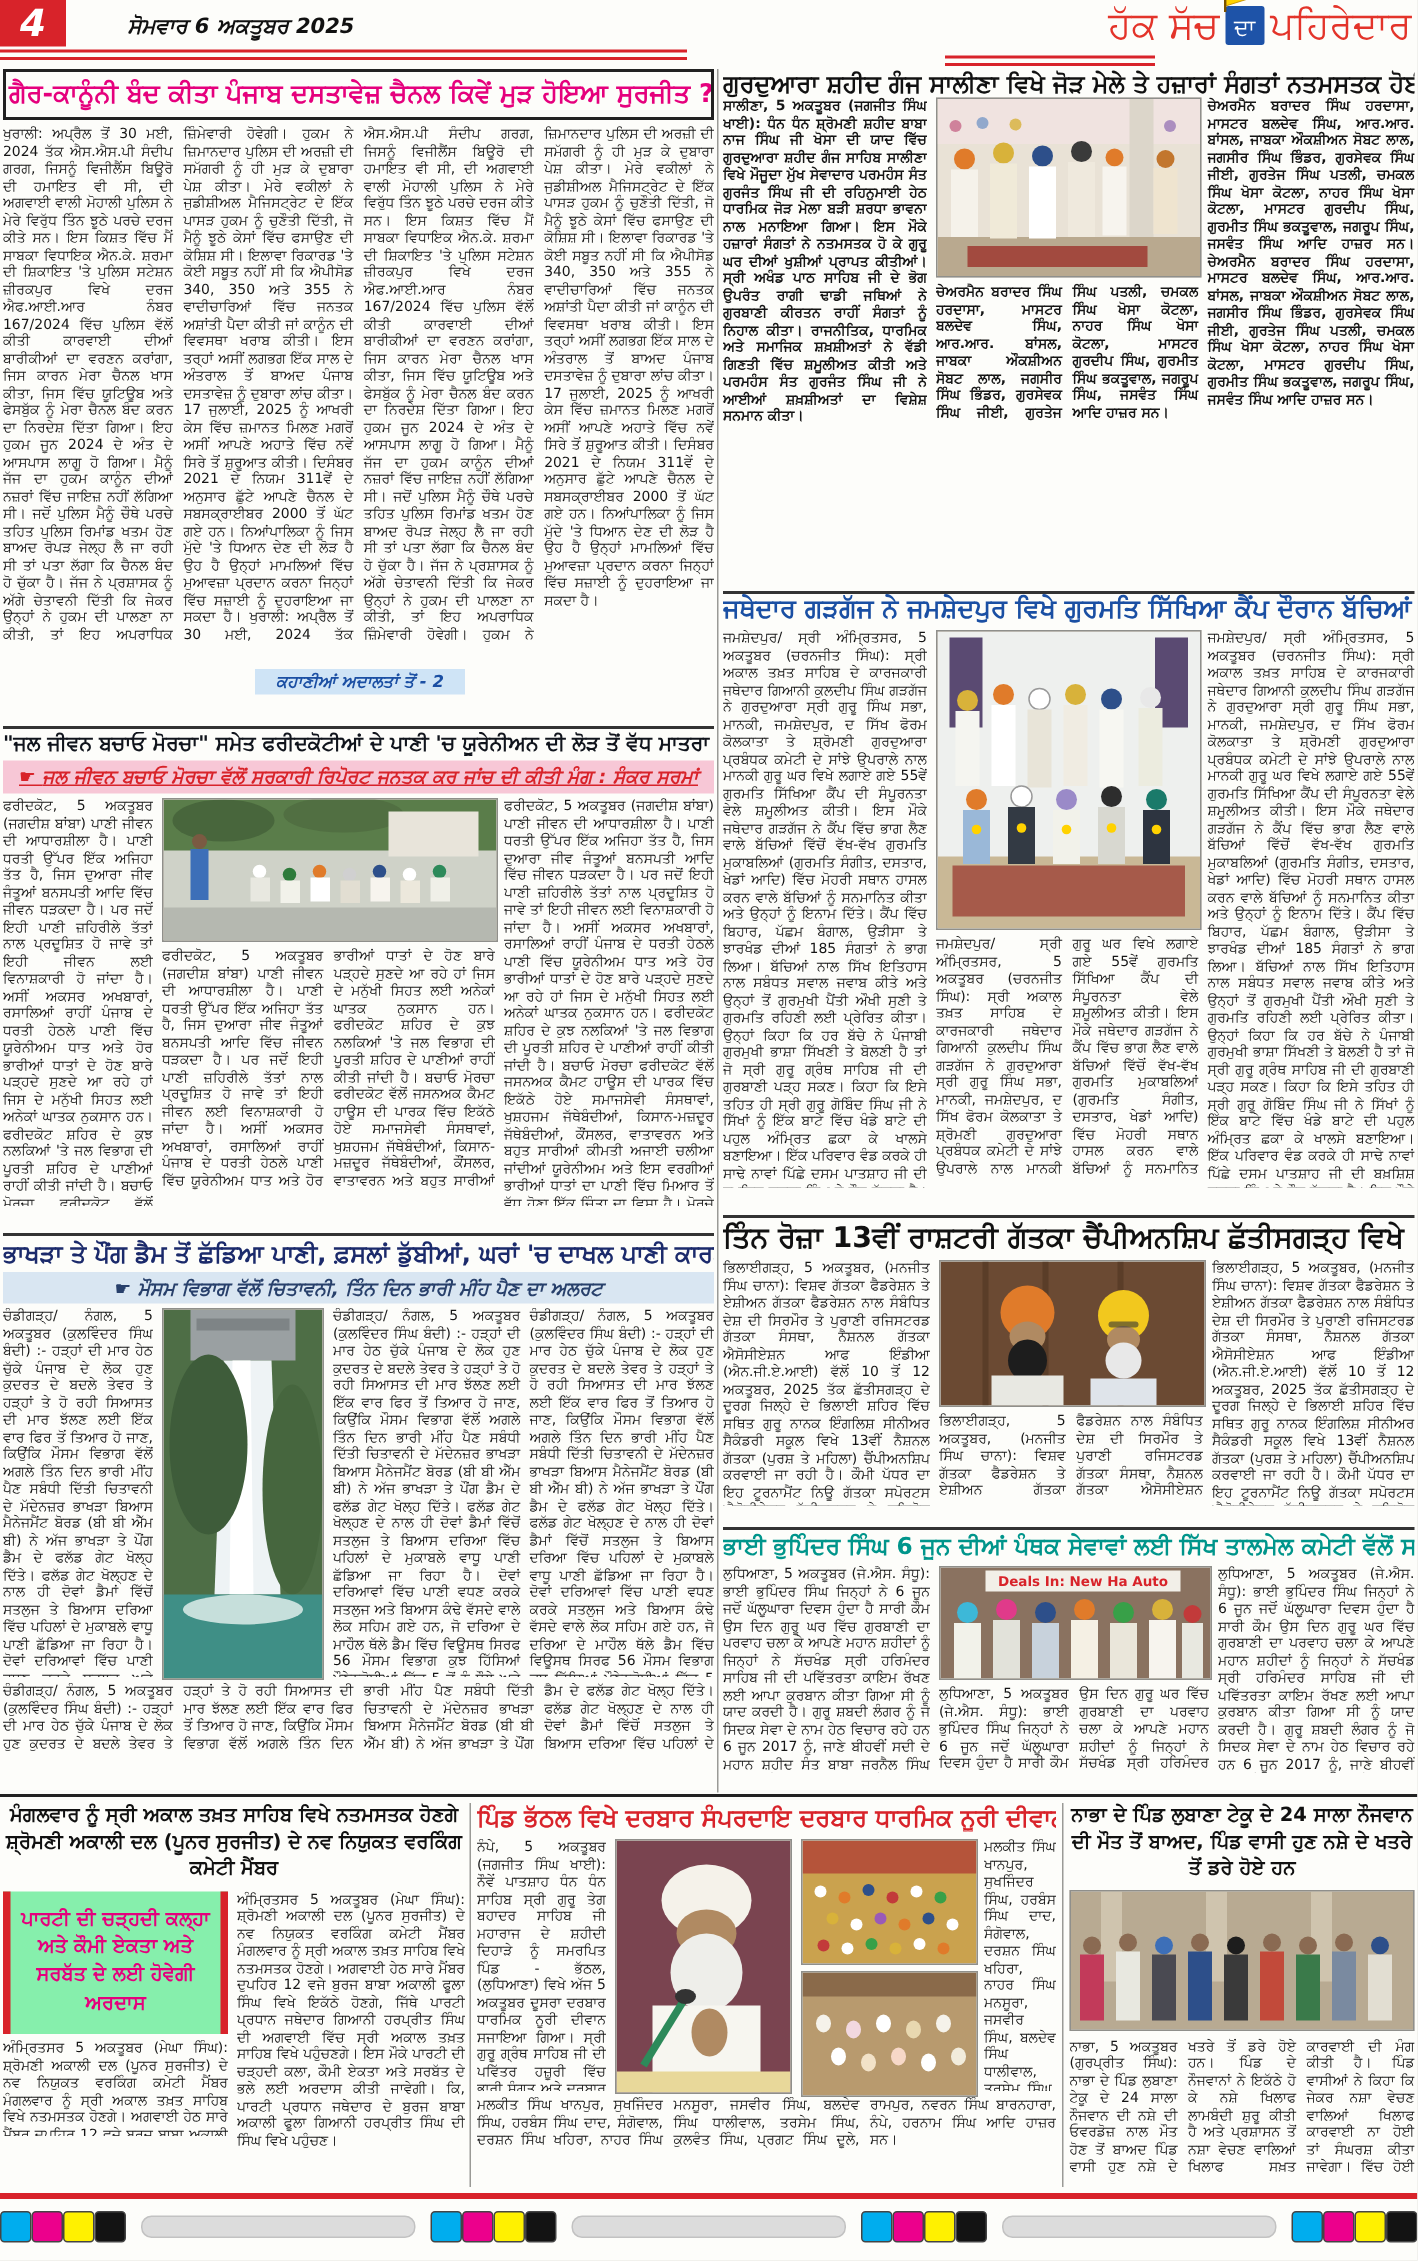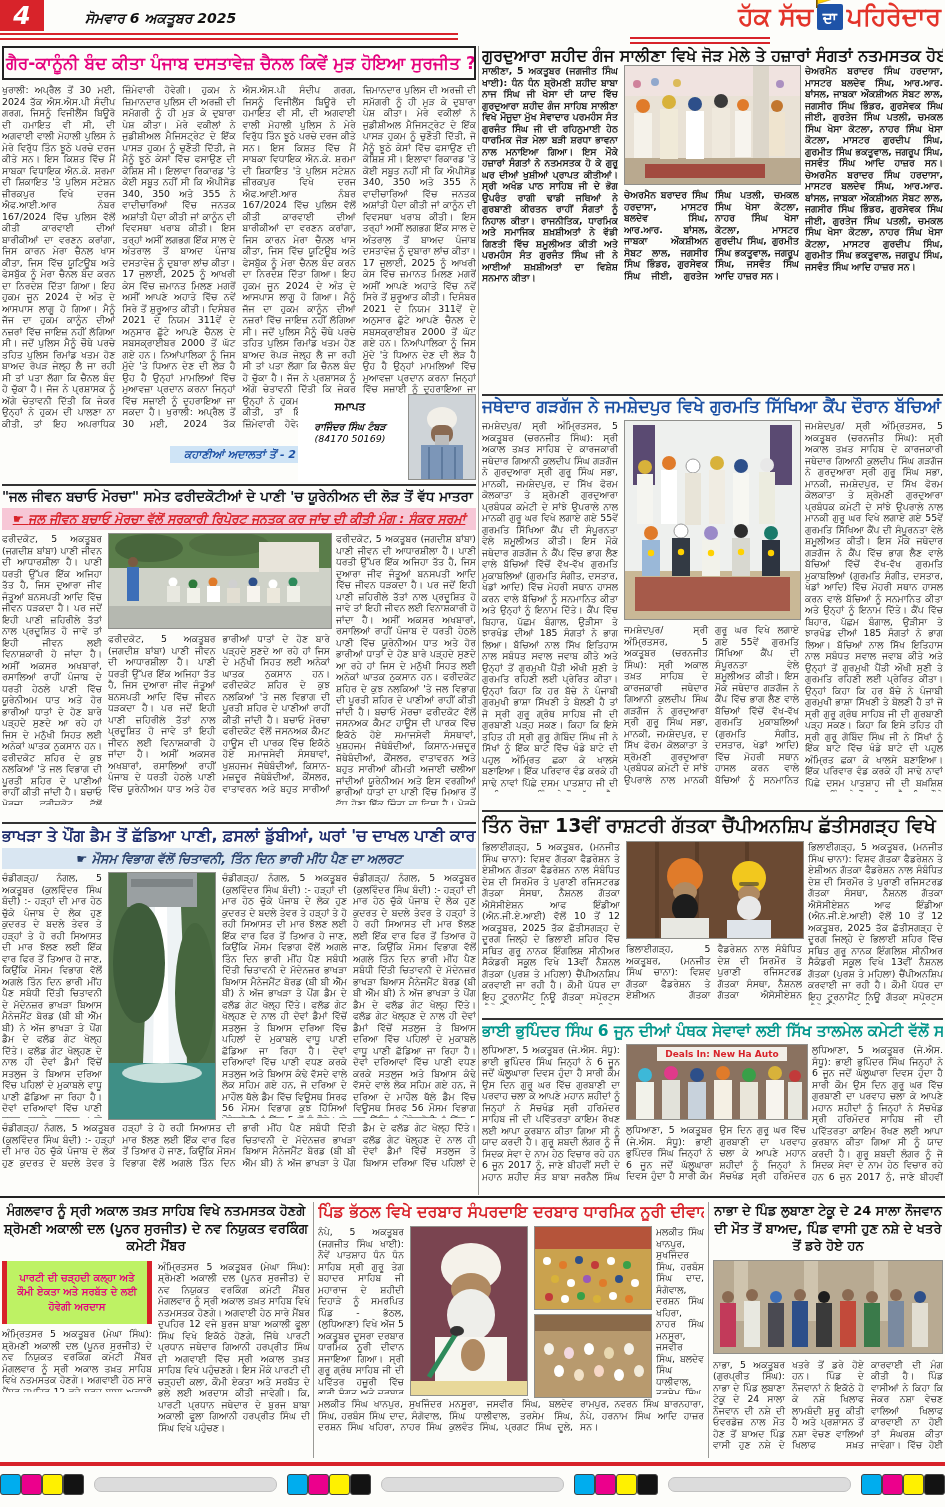--- a/index.html
+++ b/index.html
@@ -2,21 +2,21 @@
 <html><head>
 <meta charset="utf-8">
 <style>
   html,body{margin:0;padding:0;background:#e8e8e4;font-family:"DejaVu Sans",sans-serif;}
   #sheet{position:relative;width:945px;height:1507px;background:#fdfdfa;margin:0 auto;overflow:hidden;}
   .abs{position:absolute;}
   
   .pageno{left:0;top:2;width:44px;height:31px;background:#d8232a;color:#fff;font-size:25px;font-weight:bold;font-style:italic;text-align:center;line-height:31px;}
   .date{left:85px;top:10px;font-size:14px;font-weight:bold;font-style:italic;color:#111;}
   .dbl-red{border-top:2px solid #d8232a;border-bottom:2px solid #d8232a;height:3px;}
-  .logo{right:4px;top:2px;font-size:25px;font-weight:bold;color:#e3342a;white-space:nowrap;display:flex;align-items:center;gap:4px;}
+  .logo{right:4px;top:2px;font-size:25px;font-weight:normal;color:#e3342a;white-space:nowrap;display:flex;align-items:center;gap:4px;}
   .logo .da{position:relative;display:inline-block;width:26px;height:26px;background:#1e53a8;color:#fff;font-size:15px;text-align:center;line-height:28px;border-radius:2px;}
   .logo .flag{position:absolute;left:-2px;top:-12px;}
   
   .vline{width:1px;background:#9a9a96;}
   .hl{font-weight:bold;text-align:center;white-space:nowrap;overflow:hidden;}
   .body-txt{font-size:9.3px;line-height:1.24;text-align:justify;color:#151515;overflow:hidden;}
   .cols2{column-count:2;column-gap:7px;}
   .cols3{column-count:3;column-gap:7px;}
   .cols4{column-count:4;column-gap:7px;}
   .frow{display:flex;gap:6px;}
@@ -27,21 +27,21 @@
   .ph svg{display:block;width:100%;height:100%;}
   
   .headbox{border:2px solid #222;padding:5px 2px;}
   .tag-courts{background:#cfe4f6;color:#1b4fa3;font-weight:bold;font-style:italic;font-size:11px;text-align:center;padding:2px 0;}
   .author-card{background:#fff;display:flex;gap:6px;align-items:flex-start;}
   .author-meta{font-size:9.5px;text-align:center;flex:1;padding-top:6px;}
   .author-meta .end{font-weight:bold;font-size:10.5px;}
   .author-meta .nm{font-style:italic;font-weight:bold;margin-top:8px;}
   .author-meta .tel{font-style:italic;}
   
-  .pinkbox{background:#bef264;border-left:5px solid #d8232a;border-right:5px solid #d8232a;color:#e5007d;font-weight:bold;font-size:10px;text-align:center;padding:10px 4px;line-height:1.45;}
+  .pinkbox{background:#86efac;border-left:5px solid #d8232a;border-right:5px solid #d8232a;color:#e5007d;font-weight:bold;font-size:13px;text-align:center;padding:10px 4px;line-height:1.45;}
   
   .regrow{left:0;top:1472px;width:945px;height:24px;display:flex;align-items:center;}
   .reggrp{display:flex;flex:none;}
   .sw{width:21px;height:21px;border:1px solid #444;box-sizing:border-box;border-radius:3px;}
   .sw.c{background:#00adee}.sw.m{background:#ec008c}.sw.y{background:#fff100}.sw.k{background:#131313}
   .regbar{height:13px;background:#dcdcdc;border:1px solid #c2c2c2;border-radius:7px;flex:1;margin:0 10px;}
 </style>
 </head>
 <body>
 
@@ -62,39 +62,20 @@
     </span>
     <span>ਪਹਿਰੇਦਾਰ</span>
   </div>
 
   <div class="abs vline" style="left:478px;top:46px;height:1149px;"></div>
 
   <div class="abs" style="left:2px;top:46px;width:474px;height:438px;border-bottom:2px solid #333;">
     <div class="hl headbox" style="font-size:17px;color:#e5007d;">ਗੈਰ-ਕਾਨੂੰਨੀ ਬੰਦ ਕੀਤਾ ਪੰਜਾਬ ਦਸਤਾਵੇਜ਼ ਚੈਨਲ ਕਿਵੇਂ ਮੁੜ ਹੋਇਆ ਸੁਰਜੀਤ ?</div>
     <div class="body-txt cols4" style="height:378px;margin-top:4px;">ਖੁਰਾਲੀ: ਅਪ੍ਰੈਲ ਤੋਂ 30 ਮਈ, 2024 ਤੱਕ ਐਸ.ਐਸ.ਪੀ ਸੰਦੀਪ ਗਰਗ, ਜਿਸਨੂੰ ਵਿਜੀਲੈਂਸ ਬਿਊਰੋ ਦੀ ਹਮਾਇਤ ਵੀ ਸੀ, ਦੀ ਅਗਵਾਈ ਵਾਲੀ ਮੋਹਾਲੀ ਪੁਲਿਸ ਨੇ ਮੇਰੇ ਵਿਰੁੱਧ ਤਿੰਨ ਝੂਠੇ ਪਰਚੇ ਦਰਜ ਕੀਤੇ ਸਨ। ਇਸ ਕਿਸ਼ਤ ਵਿੱਚ ਮੈਂ ਸਾਬਕਾ ਵਿਧਾਇਕ ਐਨ.ਕੇ. ਸ਼ਰਮਾ ਦੀ ਸ਼ਿਕਾਇਤ 'ਤੇ ਪੁਲਿਸ ਸਟੇਸ਼ਨ ਜ਼ੀਰਕਪੁਰ ਵਿਖੇ ਦਰਜ ਐਫ.ਆਈ.ਆਰ ਨੰਬਰ 167/2024 ਵਿੱਚ ਪੁਲਿਸ ਵੱਲੋਂ ਕੀਤੀ ਕਾਰਵਾਈ ਦੀਆਂ ਬਾਰੀਕੀਆਂ ਦਾ ਵਰਣਨ ਕਰਾਂਗਾ, ਜਿਸ ਕਾਰਨ ਮੇਰਾ ਚੈਨਲ ਖਾਸ ਕੀਤਾ, ਜਿਸ ਵਿੱਚ ਯੂਟਿਊਬ ਅਤੇ ਫੇਸਬੁੱਕ ਨੂੰ ਮੇਰਾ ਚੈਨਲ ਬੰਦ ਕਰਨ ਦਾ ਨਿਰਦੇਸ਼ ਦਿੱਤਾ ਗਿਆ। ਇਹ ਹੁਕਮ ਜੂਨ 2024 ਦੇ ਅੰਤ ਦੇ ਆਸਪਾਸ ਲਾਗੂ ਹੋ ਗਿਆ। ਮੈਨੂੰ ਜੱਜ ਦਾ ਹੁਕਮ ਕਾਨੂੰਨ ਦੀਆਂ ਨਜ਼ਰਾਂ ਵਿੱਚ ਜਾਇਜ਼ ਨਹੀਂ ਲੱਗਿਆ ਸੀ। ਜਦੋਂ ਪੁਲਿਸ ਮੈਨੂੰ ਚੌਥੇ ਪਰਚੇ ਤਹਿਤ ਪੁਲਿਸ ਰਿਮਾਂਡ ਖਤਮ ਹੋਣ ਬਾਅਦ ਰੋਪੜ ਜੇਲ੍ਹ ਲੈ ਜਾ ਰਹੀ ਸੀ ਤਾਂ ਪਤਾ ਲੱਗਾ ਕਿ ਚੈਨਲ ਬੰਦ ਹੋ ਚੁੱਕਾ ਹੈ। ਜੱਜ ਨੇ ਪ੍ਰਸ਼ਾਸਕ ਨੂੰ ਅੱਗੇ ਚੇਤਾਵਨੀ ਦਿੱਤੀ ਕਿ ਜੇਕਰ ਉਨ੍ਹਾਂ ਨੇ ਹੁਕਮ ਦੀ ਪਾਲਣਾ ਨਾ ਕੀਤੀ, ਤਾਂ ਇਹ ਅਪਰਾਧਿਕ ਜ਼ਿੰਮੇਵਾਰੀ ਹੋਵੇਗੀ। ਹੁਕਮ ਨੇ ਜ਼ਿਮਾਨਦਾਰ ਪੁਲਿਸ ਦੀ ਅਰਜ਼ੀ ਦੀ ਸਮੱਗਰੀ ਨੂੰ ਹੀ ਮੁੜ ਕੇ ਦੁਬਾਰਾ ਪੇਸ਼ ਕੀਤਾ। ਮੇਰੇ ਵਕੀਲਾਂ ਨੇ ਜੁਡੀਸ਼ੀਅਲ ਮੈਜਿਸਟ੍ਰੇਟ ਦੇ ਇੱਕ ਪਾਸੜ ਹੁਕਮ ਨੂੰ ਚੁਣੌਤੀ ਦਿੱਤੀ, ਜੋ ਮੈਨੂੰ ਝੂਠੇ ਕੇਸਾਂ ਵਿੱਚ ਫਸਾਉਣ ਦੀ ਕੋਸ਼ਿਸ਼ ਸੀ। ਇਲਾਵਾ ਰਿਕਾਰਡ 'ਤੇ ਕੋਈ ਸਬੂਤ ਨਹੀਂ ਸੀ ਕਿ ਐਪੀਸੋਡ 340, 350 ਅਤੇ 355 ਨੇ ਵਾਦੀਚਾਰਿਆਂ ਵਿੱਚ ਜਨਤਕ ਅਸ਼ਾਂਤੀ ਪੈਦਾ ਕੀਤੀ ਜਾਂ ਕਾਨੂੰਨ ਦੀ ਵਿਵਸਥਾ ਖਰਾਬ ਕੀਤੀ। ਇਸ ਤਰ੍ਹਾਂ ਅਸੀਂ ਲਗਭਗ ਇੱਕ ਸਾਲ ਦੇ ਅੰਤਰਾਲ ਤੋਂ ਬਾਅਦ ਪੰਜਾਬ ਦਸਤਾਵੇਜ਼ ਨੂੰ ਦੁਬਾਰਾ ਲਾਂਚ ਕੀਤਾ। 17 ਜੁਲਾਈ, 2025 ਨੂੰ ਆਖਰੀ ਕੇਸ ਵਿੱਚ ਜ਼ਮਾਨਤ ਮਿਲਣ ਮਗਰੋਂ ਅਸੀਂ ਆਪਣੇ ਅਹਾਤੇ ਵਿੱਚ ਨਵੇਂ ਸਿਰੇ ਤੋਂ ਸ਼ੁਰੂਆਤ ਕੀਤੀ। ਦਿਸੰਬਰ 2021 ਦੇ ਨਿਯਮ 311ਵੇਂ ਦੇ ਅਨੁਸਾਰ ਛੁੱਟੇ ਆਪਣੇ ਚੈਨਲ ਦੇ ਸਬਸਕ੍ਰਾਈਬਰ 2000 ਤੋਂ ਘੱਟ ਗਏ ਹਨ। ਨਿਆਂਪਾਲਿਕਾ ਨੂੰ ਜਿਸ ਮੁੱਦੇ 'ਤੇ ਧਿਆਨ ਦੇਣ ਦੀ ਲੋੜ ਹੈ ਉਹ ਹੈ ਉਨ੍ਹਾਂ ਮਾਮਲਿਆਂ ਵਿੱਚ ਮੁਆਵਜ਼ਾ ਪ੍ਰਦਾਨ ਕਰਨਾ ਜਿਨ੍ਹਾਂ ਵਿੱਚ ਸਜ਼ਾਈ ਨੂੰ ਦੁਹਰਾਇਆ ਜਾ ਸਕਦਾ ਹੈ। ਖੁਰਾਲੀ: ਅਪ੍ਰੈਲ ਤੋਂ 30 ਮਈ, 2024 ਤੱਕ ਐਸ.ਐਸ.ਪੀ ਸੰਦੀਪ ਗਰਗ, ਜਿਸਨੂੰ ਵਿਜੀਲੈਂਸ ਬਿਊਰੋ ਦੀ ਹਮਾਇਤ ਵੀ ਸੀ, ਦੀ ਅਗਵਾਈ ਵਾਲੀ ਮੋਹਾਲੀ ਪੁਲਿਸ ਨੇ ਮੇਰੇ ਵਿਰੁੱਧ ਤਿੰਨ ਝੂਠੇ ਪਰਚੇ ਦਰਜ ਕੀਤੇ ਸਨ। ਇਸ ਕਿਸ਼ਤ ਵਿੱਚ ਮੈਂ ਸਾਬਕਾ ਵਿਧਾਇਕ ਐਨ.ਕੇ. ਸ਼ਰਮਾ ਦੀ ਸ਼ਿਕਾਇਤ 'ਤੇ ਪੁਲਿਸ ਸਟੇਸ਼ਨ ਜ਼ੀਰਕਪੁਰ ਵਿਖੇ ਦਰਜ ਐਫ.ਆਈ.ਆਰ ਨੰਬਰ 167/2024 ਵਿੱਚ ਪੁਲਿਸ ਵੱਲੋਂ ਕੀਤੀ ਕਾਰਵਾਈ ਦੀਆਂ ਬਾਰੀਕੀਆਂ ਦਾ ਵਰਣਨ ਕਰਾਂਗਾ, ਜਿਸ ਕਾਰਨ ਮੇਰਾ ਚੈਨਲ ਖਾਸ ਕੀਤਾ, ਜਿਸ ਵਿੱਚ ਯੂਟਿਊਬ ਅਤੇ ਫੇਸਬੁੱਕ ਨੂੰ ਮੇਰਾ ਚੈਨਲ ਬੰਦ ਕਰਨ ਦਾ ਨਿਰਦੇਸ਼ ਦਿੱਤਾ ਗਿਆ। ਇਹ ਹੁਕਮ ਜੂਨ 2024 ਦੇ ਅੰਤ ਦੇ ਆਸਪਾਸ ਲਾਗੂ ਹੋ ਗਿਆ। ਮੈਨੂੰ ਜੱਜ ਦਾ ਹੁਕਮ ਕਾਨੂੰਨ ਦੀਆਂ ਨਜ਼ਰਾਂ ਵਿੱਚ ਜਾਇਜ਼ ਨਹੀਂ ਲੱਗਿਆ ਸੀ। ਜਦੋਂ ਪੁਲਿਸ ਮੈਨੂੰ ਚੌਥੇ ਪਰਚੇ ਤਹਿਤ ਪੁਲਿਸ ਰਿਮਾਂਡ ਖਤਮ ਹੋਣ ਬਾਅਦ ਰੋਪੜ ਜੇਲ੍ਹ ਲੈ ਜਾ ਰਹੀ ਸੀ ਤਾਂ ਪਤਾ ਲੱਗਾ ਕਿ ਚੈਨਲ ਬੰਦ ਹੋ ਚੁੱਕਾ ਹੈ। ਜੱਜ ਨੇ ਪ੍ਰਸ਼ਾਸਕ ਨੂੰ ਅੱਗੇ ਚੇਤਾਵਨੀ ਦਿੱਤੀ ਕਿ ਜੇਕਰ ਉਨ੍ਹਾਂ ਨੇ ਹੁਕਮ ਦੀ ਪਾਲਣਾ ਨਾ ਕੀਤੀ, ਤਾਂ ਇਹ ਅਪਰਾਧਿਕ ਜ਼ਿੰਮੇਵਾਰੀ ਹੋਵੇਗੀ। ਹੁਕਮ ਨੇ ਜ਼ਿਮਾਨਦਾਰ ਪੁਲਿਸ ਦੀ ਅਰਜ਼ੀ ਦੀ ਸਮੱਗਰੀ ਨੂੰ ਹੀ ਮੁੜ ਕੇ ਦੁਬਾਰਾ ਪੇਸ਼ ਕੀਤਾ। ਮੇਰੇ ਵਕੀਲਾਂ ਨੇ ਜੁਡੀਸ਼ੀਅਲ ਮੈਜਿਸਟ੍ਰੇਟ ਦੇ ਇੱਕ ਪਾਸੜ ਹੁਕਮ ਨੂੰ ਚੁਣੌਤੀ ਦਿੱਤੀ, ਜੋ ਮੈਨੂੰ ਝੂਠੇ ਕੇਸਾਂ ਵਿੱਚ ਫਸਾਉਣ ਦੀ ਕੋਸ਼ਿਸ਼ ਸੀ। ਇਲਾਵਾ ਰਿਕਾਰਡ 'ਤੇ ਕੋਈ ਸਬੂਤ ਨਹੀਂ ਸੀ ਕਿ ਐਪੀਸੋਡ 340, 350 ਅਤੇ 355 ਨੇ ਵਾਦੀਚਾਰਿਆਂ ਵਿੱਚ ਜਨਤਕ ਅਸ਼ਾਂਤੀ ਪੈਦਾ ਕੀਤੀ ਜਾਂ ਕਾਨੂੰਨ ਦੀ ਵਿਵਸਥਾ ਖਰਾਬ ਕੀਤੀ। ਇਸ ਤਰ੍ਹਾਂ ਅਸੀਂ ਲਗਭਗ ਇੱਕ ਸਾਲ ਦੇ ਅੰਤਰਾਲ ਤੋਂ ਬਾਅਦ ਪੰਜਾਬ ਦਸਤਾਵੇਜ਼ ਨੂੰ ਦੁਬਾਰਾ ਲਾਂਚ ਕੀਤਾ। 17 ਜੁਲਾਈ, 2025 ਨੂੰ ਆਖਰੀ ਕੇਸ ਵਿੱਚ ਜ਼ਮਾਨਤ ਮਿਲਣ ਮਗਰੋਂ ਅਸੀਂ ਆਪਣੇ ਅਹਾਤੇ ਵਿੱਚ ਨਵੇਂ ਸਿਰੇ ਤੋਂ ਸ਼ੁਰੂਆਤ ਕੀਤੀ। ਦਿਸੰਬਰ 2021 ਦੇ ਨਿਯਮ 311ਵੇਂ ਦੇ ਅਨੁਸਾਰ ਛੁੱਟੇ ਆਪਣੇ ਚੈਨਲ ਦੇ ਸਬਸਕ੍ਰਾਈਬਰ 2000 ਤੋਂ ਘੱਟ ਗਏ ਹਨ। ਨਿਆਂਪਾਲਿਕਾ ਨੂੰ ਜਿਸ ਮੁੱਦੇ 'ਤੇ ਧਿਆਨ ਦੇਣ ਦੀ ਲੋੜ ਹੈ ਉਹ ਹੈ ਉਨ੍ਹਾਂ ਮਾਮਲਿਆਂ ਵਿੱਚ ਮੁਆਵਜ਼ਾ ਪ੍ਰਦਾਨ ਕਰਨਾ ਜਿਨ੍ਹਾਂ ਵਿੱਚ ਸਜ਼ਾਈ ਨੂੰ ਦੁਹਰਾਇਆ ਜਾ ਸਕਦਾ ਹੈ।</div>
     <div class="abs tag-courts" style="left:168px;top:400px;width:140px;">ਕਹਾਣੀਆਂ ਅਦਾਲਤਾਂ ਤੋਂ - 2</div>
-    <div class="abs author-card" style="left:296px;top:348px;width:178px;height:88px;">
-      <div class="author-meta">
-        <div class="end">ਸਮਾਪਤ</div>
-        <div class="nm">ਰਾਜਿੰਦਰ ਸਿੰਘ ਟੰਬੜ</div>
-        <div class="tel">(84170 50169)</div>
-      </div>
-      <div class="ph" style="width:66px;height:84px;">
-        <svg viewBox="0 0 66 84" preserveAspectRatio="none">
-          <rect width="66" height="84" fill="#cfd4d8"></rect>
-          <ellipse cx="33" cy="24" rx="15" ry="12" fill="#f2efe8"></ellipse>
-          <rect x="22" y="30" width="22" height="18" rx="8" fill="#8a6a52"></rect>
-          <rect x="26" y="40" width="14" height="10" fill="#bcbcbc"></rect>
-          <rect x="12" y="50" width="42" height="34" fill="#7c96b8"></rect>
-          <line x1="20" y1="52" x2="20" y2="84" stroke="#5e7a9e" stroke-width="2"></line>
-          <line x1="33" y1="52" x2="33" y2="84" stroke="#5e7a9e" stroke-width="2"></line>
-          <line x1="46" y1="52" x2="46" y2="84" stroke="#5e7a9e" stroke-width="2"></line>
-        </svg>
-      </div>
-    </div>
   </div>
 
   <div class="abs" style="left:482px;top:46px;width:461px;height:348px;border-bottom:2px solid #333;">
     <div class="hl" style="font-size:16px;color:#111;">ਗੁਰਦੁਆਰਾ ਸ਼ਹੀਦ ਗੰਜ ਸਾਲੀਣਾ ਵਿਖੇ ਜੋੜ ਮੇਲੇ ਤੇ ਹਜ਼ਾਰਾਂ ਸੰਗਤਾਂ ਨਤਮਸਤਕ ਹੋਈਆਂ</div>
     <div class="frow" style="height:252px;font-weight:bold;">
       <div class="body-txt" style="width:136px;height:252px;">ਸਾਲੀਣਾ, 5 ਅਕਤੂਬਰ (ਜਗਜੀਤ ਸਿੰਘ ਖਾਈ): ਧੰਨ ਧੰਨ ਸ਼੍ਰੋਮਣੀ ਸ਼ਹੀਦ ਬਾਬਾ ਨਾਜ ਸਿੰਘ ਜੀ ਖੋਸਾ ਦੀ ਯਾਦ ਵਿੱਚ ਗੁਰਦੁਆਰਾ ਸ਼ਹੀਦ ਗੰਜ ਸਾਹਿਬ ਸਾਲੀਣਾ ਵਿਖੇ ਮੌਜੂਦਾ ਮੁੱਖ ਸੇਵਾਦਾਰ ਪਰਮਹੰਸ ਸੰਤ ਗੁਰਜੰਤ ਸਿੰਘ ਜੀ ਦੀ ਰਹਿਨੁਮਾਈ ਹੇਠ ਧਾਰਮਿਕ ਜੋੜ ਮੇਲਾ ਬੜੀ ਸ਼ਰਧਾ ਭਾਵਨਾ ਨਾਲ ਮਨਾਇਆ ਗਿਆ। ਇਸ ਮੌਕੇ ਹਜ਼ਾਰਾਂ ਸੰਗਤਾਂ ਨੇ ਨਤਮਸਤਕ ਹੋ ਕੇ ਗੁਰੂ ਘਰ ਦੀਆਂ ਖੁਸ਼ੀਆਂ ਪ੍ਰਾਪਤ ਕੀਤੀਆਂ। ਸ੍ਰੀ ਅਖੰਡ ਪਾਠ ਸਾਹਿਬ ਜੀ ਦੇ ਭੋਗ ਉਪਰੰਤ ਰਾਗੀ ਢਾਡੀ ਜਥਿਆਂ ਨੇ ਗੁਰਬਾਣੀ ਕੀਰਤਨ ਰਾਹੀਂ ਸੰਗਤਾਂ ਨੂੰ ਨਿਹਾਲ ਕੀਤਾ। ਰਾਜਨੀਤਿਕ, ਧਾਰਮਿਕ ਅਤੇ ਸਮਾਜਿਕ ਸ਼ਖ਼ਸ਼ੀਅਤਾਂ ਨੇ ਵੱਡੀ ਗਿਣਤੀ ਵਿੱਚ ਸ਼ਮੂਲੀਅਤ ਕੀਤੀ ਅਤੇ ਪਰਮਹੰਸ ਸੰਤ ਗੁਰਜੰਤ ਸਿੰਘ ਜੀ ਨੇ ਆਈਆਂ ਸ਼ਖ਼ਸ਼ੀਅਤਾਂ ਦਾ ਵਿਸ਼ੇਸ਼ ਸਨਮਾਨ ਕੀਤਾ।</div>
       <div style="width:175px;">
         <div class="ph" style="width:175px;height:118px;">
           <svg viewBox="0 0 175 118" preserveAspectRatio="none">
             <rect width="175" height="118" fill="#e9e2d6"></rect>

